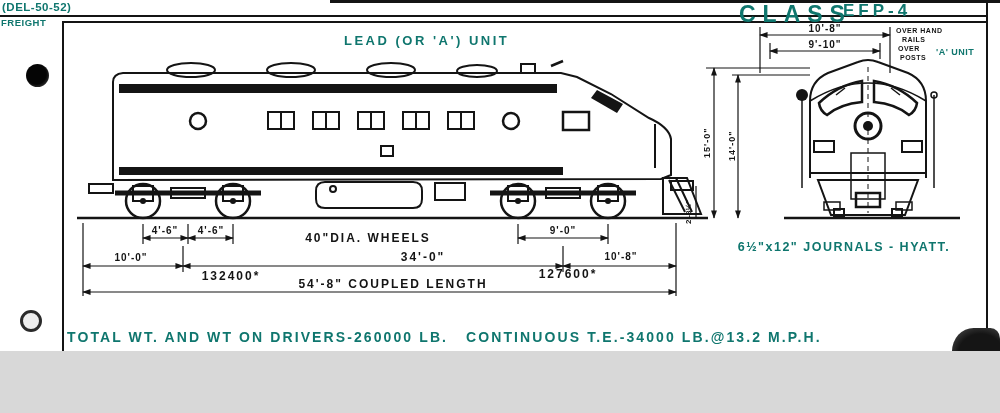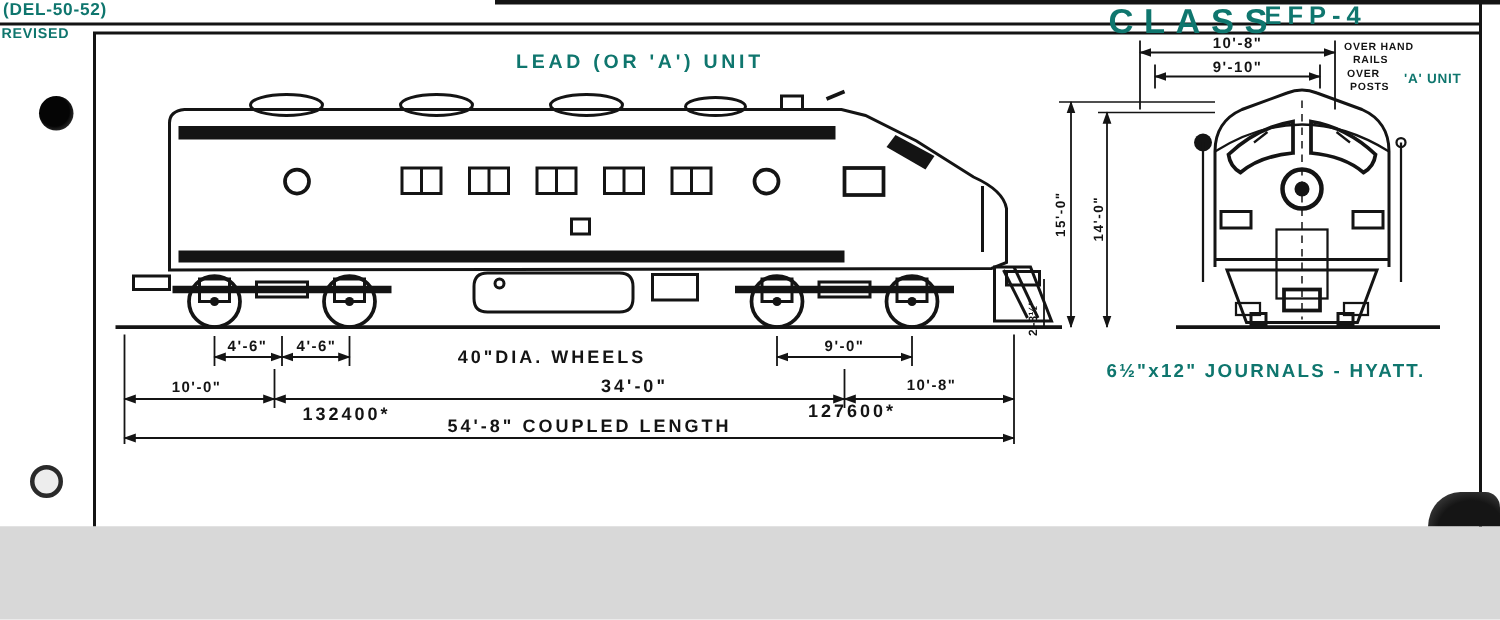--- a/index.html
+++ b/index.html
@@ -36,21 +36,21 @@
 
 <div class="page">
 
   <div class="hline abs" style="left:330px;top:0;width:670px;height:3px;"></div>
   <div class="hline abs" style="left:0;top:15px;width:988px;height:2px;"></div>
   <div class="vline abs" style="left:986px;top:0;width:2px;height:413px;"></div>
   <div class="frame abs"></div>
   <div class="hline abs" style="left:60px;top:410px;width:940px;height:2px;opacity:.55;"></div>
 
   <div class="abs hand doc-ref">(DEL-50-52)</div>
-  <div class="abs hand revised">REVISED</div>
+  <div class="abs hand revised">FREIGHT</div>
   <div class="abs punch1"></div>
   <div class="abs punch2"></div>
 
   <div class="abs hand class-label">CLASS</div>
   <div class="abs hand class-value">EFP-4</div>
   <div class="abs hand unit-note">'A' UNIT</div>
 
   <div class="abs hand lead-title">LEAD (OR 'A') UNIT</div>
 
   <svg style="left:63px;top:28px;" width="645" height="270" viewBox="0 0 645 270">
@@ -229,20 +229,21 @@
       <text class="note7" x="200" y="28">OVER</text>
       <text class="note7" x="202" y="37">POSTS</text>
       <text style="font-size:9px;letter-spacing:1px;" transform="translate(12,135) rotate(-90)">15'-0"</text>
       <text style="font-size:9px;letter-spacing:1px;" transform="translate(37,138) rotate(-90)">14'-0"</text>
     </g>
   </svg>
 
   <div class="abs hand journals">6½"x12" JOURNALS - HYATT.</div>
 
   <div class="abs specs">
+    <div>TOTAL WT. AND WT ON DRIVERS-260000 LB.   CONTINUOUS T.E.-34000 LB.@13.2 M.P.H.</div>
     
     
     
     
   </div>
 
   <div class="hline abs" style="left:742px;top:386px;width:246px;height:2px;"></div>
   <div class="vline abs" style="left:742px;top:386px;width:2px;height:23px;"></div>
 
   <div class="abs smudge1"></div>

